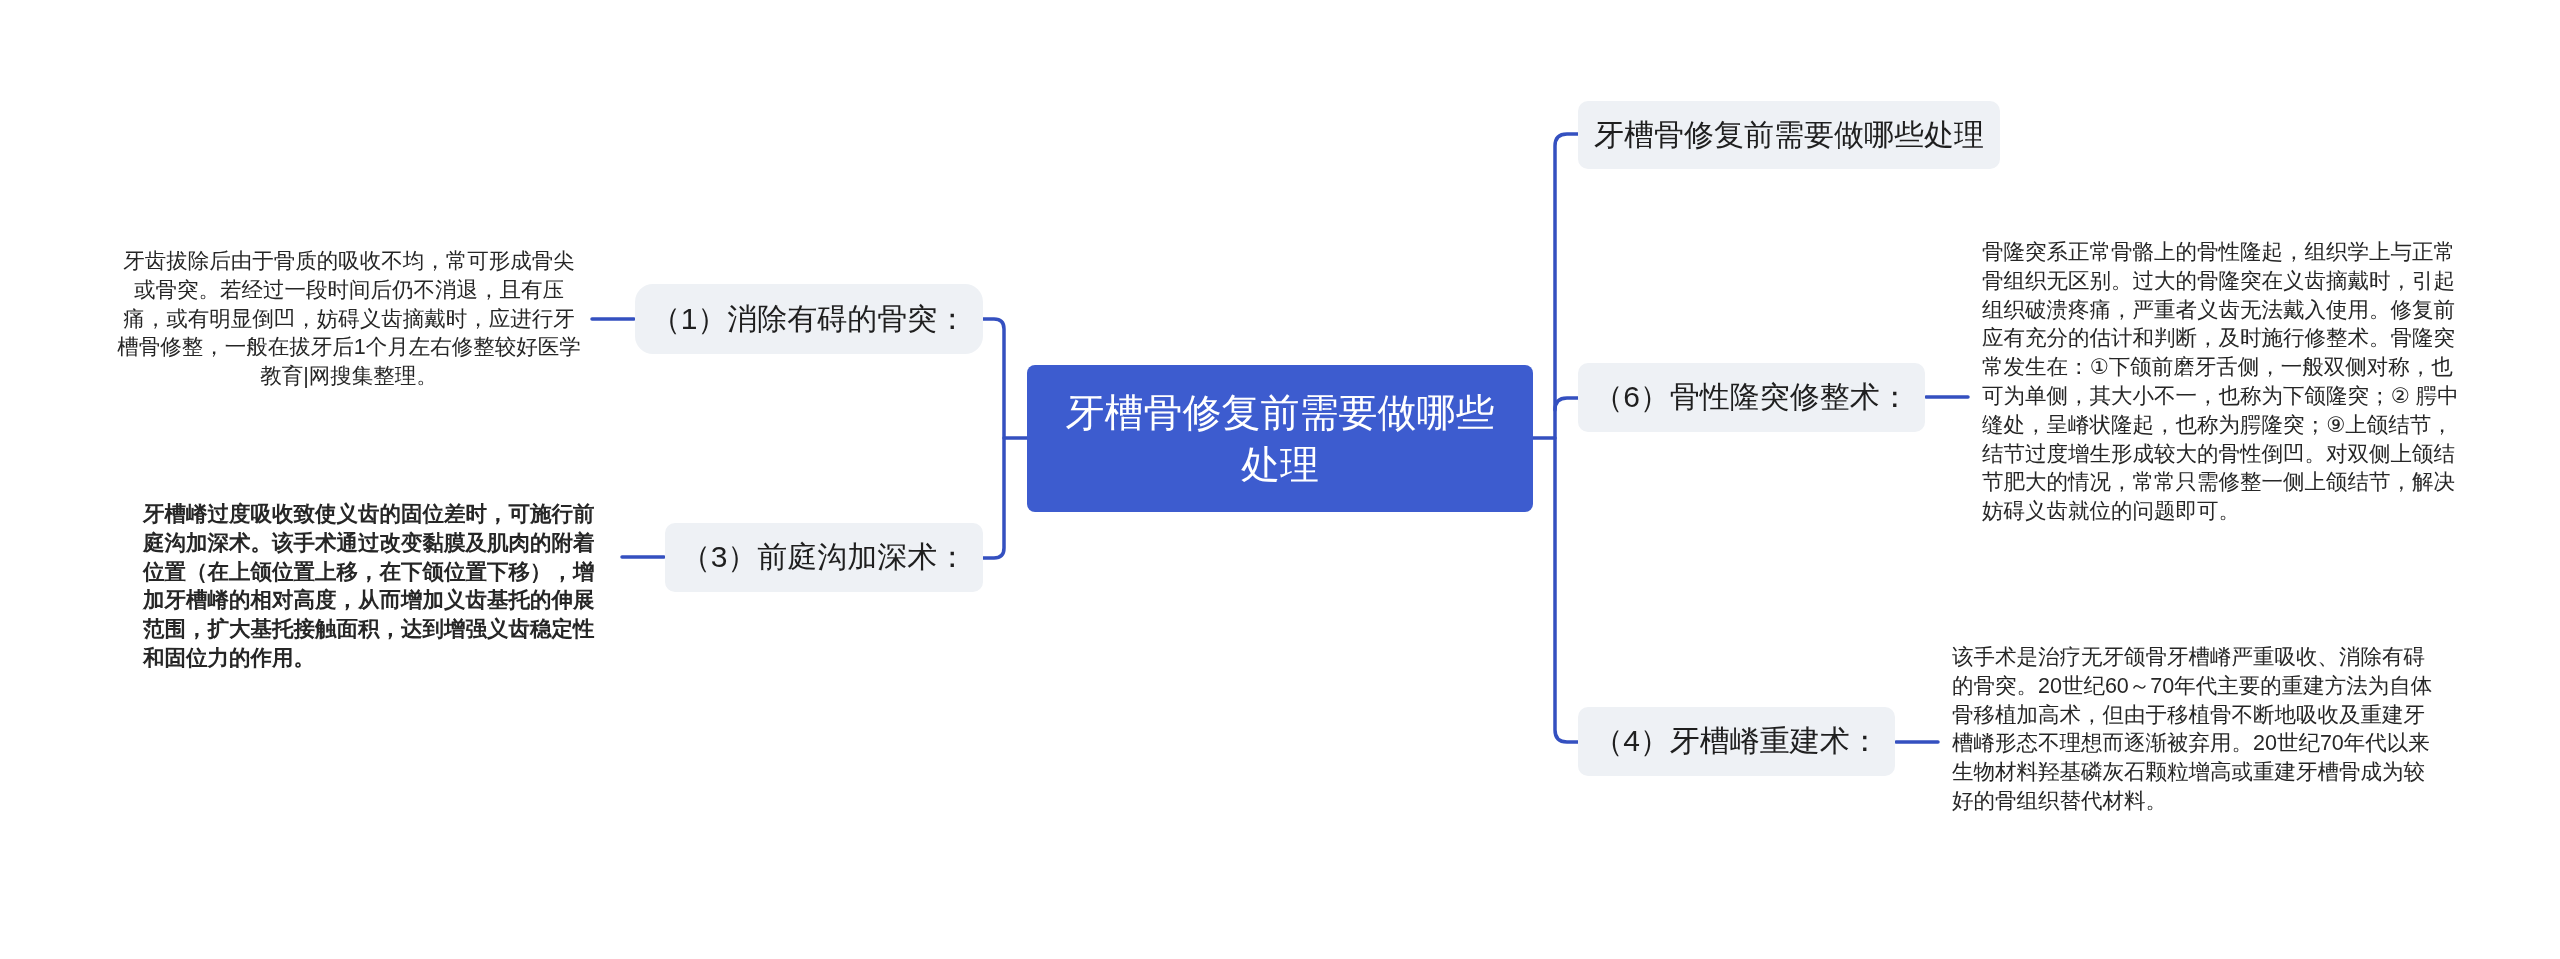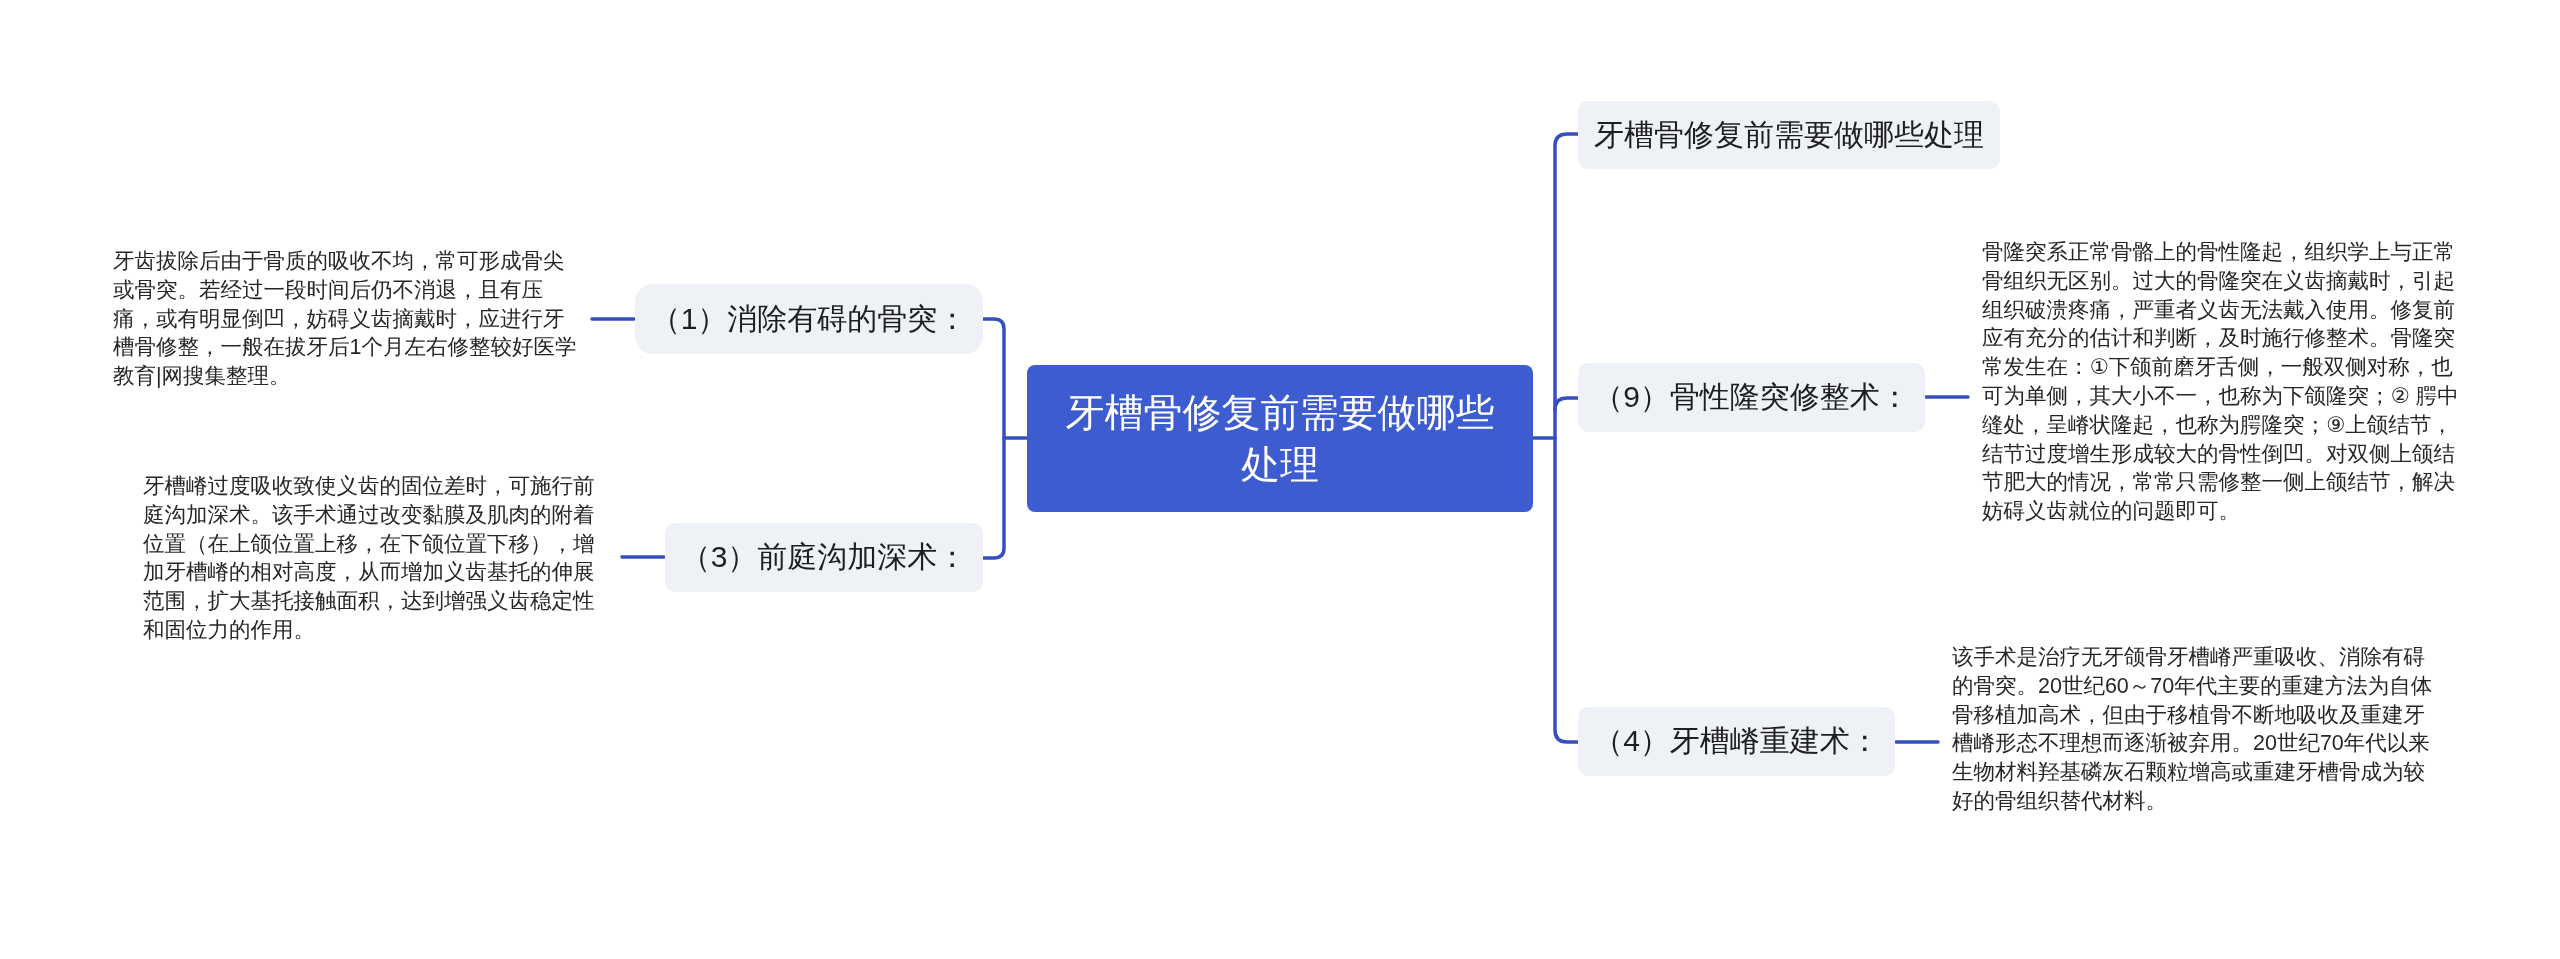--- a/index.html
+++ b/index.html
@@ -45,32 +45,32 @@
 
   <div class="node" style="left:1578px; top:101px; width:422px; height:68px;">
     <span>牙槽骨修复前需要做哪些处理</span>
   </div>
 
   <div class="node" style="left:635px; top:284px; width:348px; height:70px;border-radius:18px;">
     <span>（1）消除有碍的骨突：</span>
   </div>
 
   <div class="node" style="left:1578px; top:363px; width:347px; height:69px;">
-    <span>（9）骨性隆突修整术：</span>
+    <span>（6）骨性隆突修整术：</span>
   </div>
 
   <div class="node" style="left:665px; top:523px; width:318px; height:69px;">
     <span>（3）前庭沟加深术：</span>
   </div>
 
   <div class="node" style="left:1578px; top:707px; width:317px; height:69px;">
     <span>（4）牙槽嵴重建术：</span>
   </div>
 
-  <div class="detail" style="left:113px; top:247px; width:472px;">牙齿拔除后由于骨质的吸收不均，常可形成骨尖或骨突。若经过一段时间后仍不消退，且有压痛，或有明显倒凹，妨碍义齿摘戴时，应进行牙槽骨修整，一般在拔牙后1个月左右修整较好医学教育|网搜集整理。</div>
+  <div class="detail" style="left:113px; top:247px; width:472px;text-align:center;">牙齿拔除后由于骨质的吸收不均，常可形成骨尖或骨突。若经过一段时间后仍不消退，且有压痛，或有明显倒凹，妨碍义齿摘戴时，应进行牙槽骨修整，一般在拔牙后1个月左右修整较好医学教育|网搜集整理。</div>
 
   <div class="detail" style="left:1982px; top:238px; width:484px;">骨隆突系正常骨骼上的骨性隆起，组织学上与正常骨组织无区别。过大的骨隆突在义齿摘戴时，引起组织破溃疼痛，严重者义齿无法戴入使用。修复前应有充分的估计和判断，及时施行修整术。骨隆突常发生在：①下颌前磨牙舌侧，一般双侧对称，也可为单侧，其大小不一，也称为下颌隆突；② 腭中缝处，呈嵴状隆起，也称为腭隆突；⑨上颌结节，结节过度增生形成较大的骨性倒凹。对双侧上颌结节肥大的情况，常常只需修整一侧上颌结节，解决妨碍义齿就位的问题即可。</div>
 
-  <div class="detail" style="left:143px; top:472px; width:472px;">牙槽嵴过度吸收致使义齿的固位差时，可施行前庭沟加深术。该手术通过改变黏膜及肌肉的附着位置（在上颌位置上移，在下颌位置下移），增加牙槽嵴的相对高度，从而增加义齿基托的伸展范围，扩大基托接触面积，达到增强义齿稳定性和固位力的作用。</div>
+  <div class="detail" style="left:143px; top:500px; width:472px;font-weight:bold;">牙槽嵴过度吸收致使义齿的固位差时，可施行前庭沟加深术。该手术通过改变黏膜及肌肉的附着位置（在上颌位置上移，在下颌位置下移），增加牙槽嵴的相对高度，从而增加义齿基托的伸展范围，扩大基托接触面积，达到增强义齿稳定性和固位力的作用。</div>
 
   <div class="detail" style="left:1952px; top:643px; width:486px;">该手术是治疗无牙颌骨牙槽嵴严重吸收、消除有碍的骨突。20世纪60～70年代主要的重建方法为自体骨移植加高术，但由于移植骨不断地吸收及重建牙槽嵴形态不理想而逐渐被弃用。20世纪70年代以来生物材料羟基磷灰石颗粒增高或重建牙槽骨成为较好的骨组织替代材料。</div>
 
 </div>
 
 </body></html>

